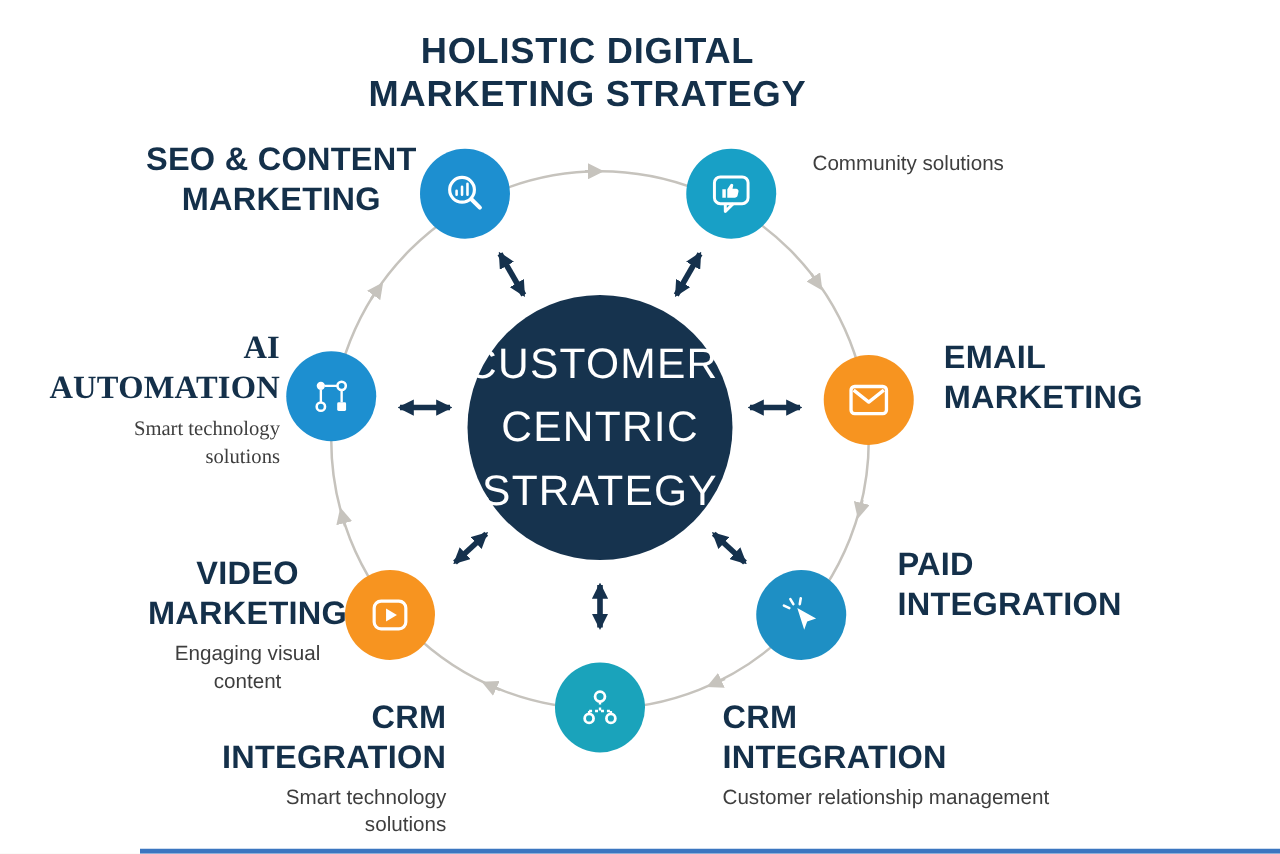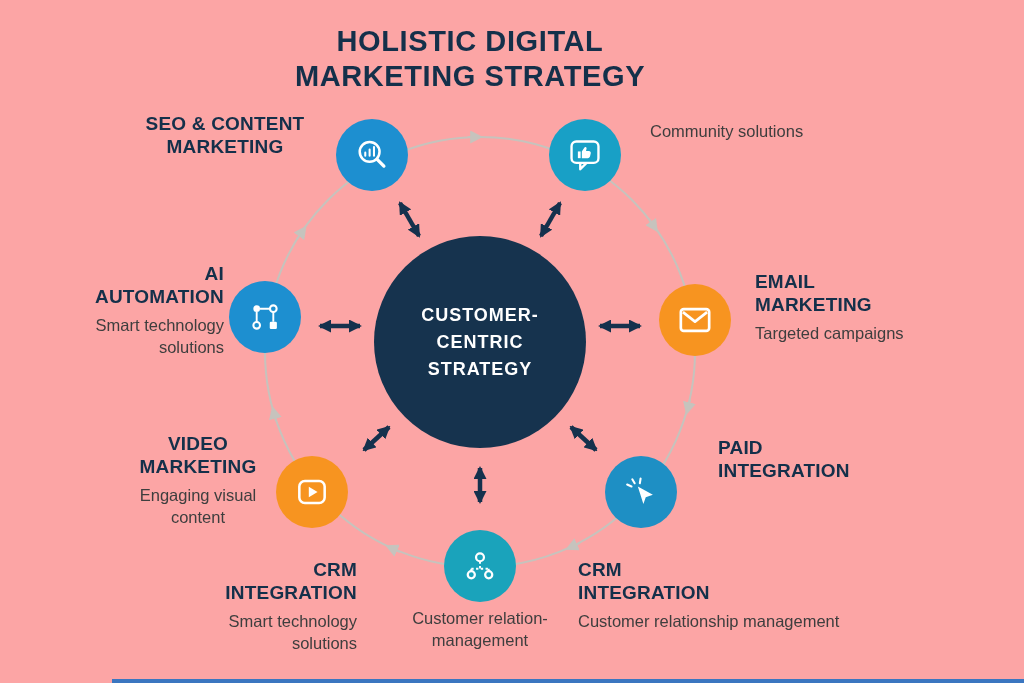--- a/index.html
+++ b/index.html
@@ -1,45 +1,45 @@
 <!DOCTYPE html>
 <html><head>
 <meta charset="utf-8">
 <style>
   * { margin:0; padding:0; box-sizing:border-box; }
   html,body { width:100%; }
   body { font-family:"Liberation Sans", sans-serif; background:#e9e6e0; }
   .canvas {
     position:relative; width:1024px; height:683px;
-    background:#fca5a5; overflow:hidden;
+    background:#ffffff; overflow:hidden;
   }
   .title {
     position:absolute; left:250px; top:24px; width:440px;
     text-align:center; font-size:29px; font-weight:700;
     letter-spacing:.6px; color:#14304a; line-height:1.22;
     white-space:pre-line;
   }
   .overlay { position:absolute; left:0; top:0; pointer-events:none; }
   .center-circle {
     position:absolute; left:374px; top:236px; width:212px; height:212px;
     border-radius:50%; background:#16334e;
     display:flex; align-items:center; justify-content:center; text-align:center;
   }
   .center-circle .center-text {
-    color:#ffffff; font-size:18px; font-weight:700; letter-spacing:1px;
+    color:#ffffff; font-size:34px; font-weight:400; letter-spacing:1px;
     line-height:1.5; white-space:pre-line;
   }
   .node-icon {
     position:absolute; width:72px; height:72px; border-radius:50%;
     display:flex; align-items:center; justify-content:center;
   }
   .node-icon svg { display:block; }
   .label { position:absolute; }
   .heading {
-    font-size:19px; font-weight:700; color:#14304a;
+    font-size:26px; font-weight:700; color:#14304a;
     line-height:1.22; letter-spacing:.2px; white-space:pre-line;
   }
   .caption {
     margin-top:7px; font-size:16.5px; color:#3e3e3e;
     line-height:1.33; white-space:pre-line;
   }
   .ta-c { text-align:center; }
   .ta-r { text-align:right; }
   .accent-bar {
     position:absolute; left:112px; right:0; bottom:0; height:4px;
@@ -152,54 +152,49 @@
 MARKETING</div>
   </div>
 
   <div class="label" style="left:650px; top:114px; width:270px;">
     <div class="caption">Community solutions</div>
   </div>
 
   <div class="label" style="left:755px; top:270px; width:230px;">
     <div class="heading">EMAIL
 MARKETING</div>
-    <div class="caption">Targeted campaigns</div>
   </div>
 
   <div class="label" style="left:718px; top:436px; width:250px;">
     <div class="heading">PAID
 INTEGRATION</div>
   </div>
 
   <div class="label" style="left:578px; top:558px; width:310px;">
     <div class="heading">CRM
 INTEGRATION</div>
     <div class="caption">Customer relationship management</div>
   </div>
 
-  <div class="label ta-c" style="left:385px; top:608px; width:190px;">
-    <div class="caption" style="margin-top:0;">Customer relation-
-management</div>
-  </div>
 
   <div class="label ta-r" style="left:157px; top:558px; width:200px;">
     <div class="heading">CRM
 INTEGRATION</div>
     <div class="caption">Smart technology
 solutions</div>
   </div>
 
-  <div class="label ta-c" style="left:103px; top:432px; width:190px;">
+  <div class="label ta-c" style="left:103px; top:443px; width:190px;">
     <div class="heading">VIDEO
 MARKETING</div>
     <div class="caption">Engaging visual
 content</div>
   </div>
 
-  <div class="label ta-r" style="left:30px; top:262px; width:194px;">
+  <div class="label ta-r" style="left:30px; top:262px; width:194px;font-family:Liberation Serif, serif;">
     <div class="heading">AI
 AUTOMATION</div>
     <div class="caption">Smart technology
 solutions</div>
   </div>
 
   <div class="accent-bar"></div>
 </div>
 
 </body></html>

